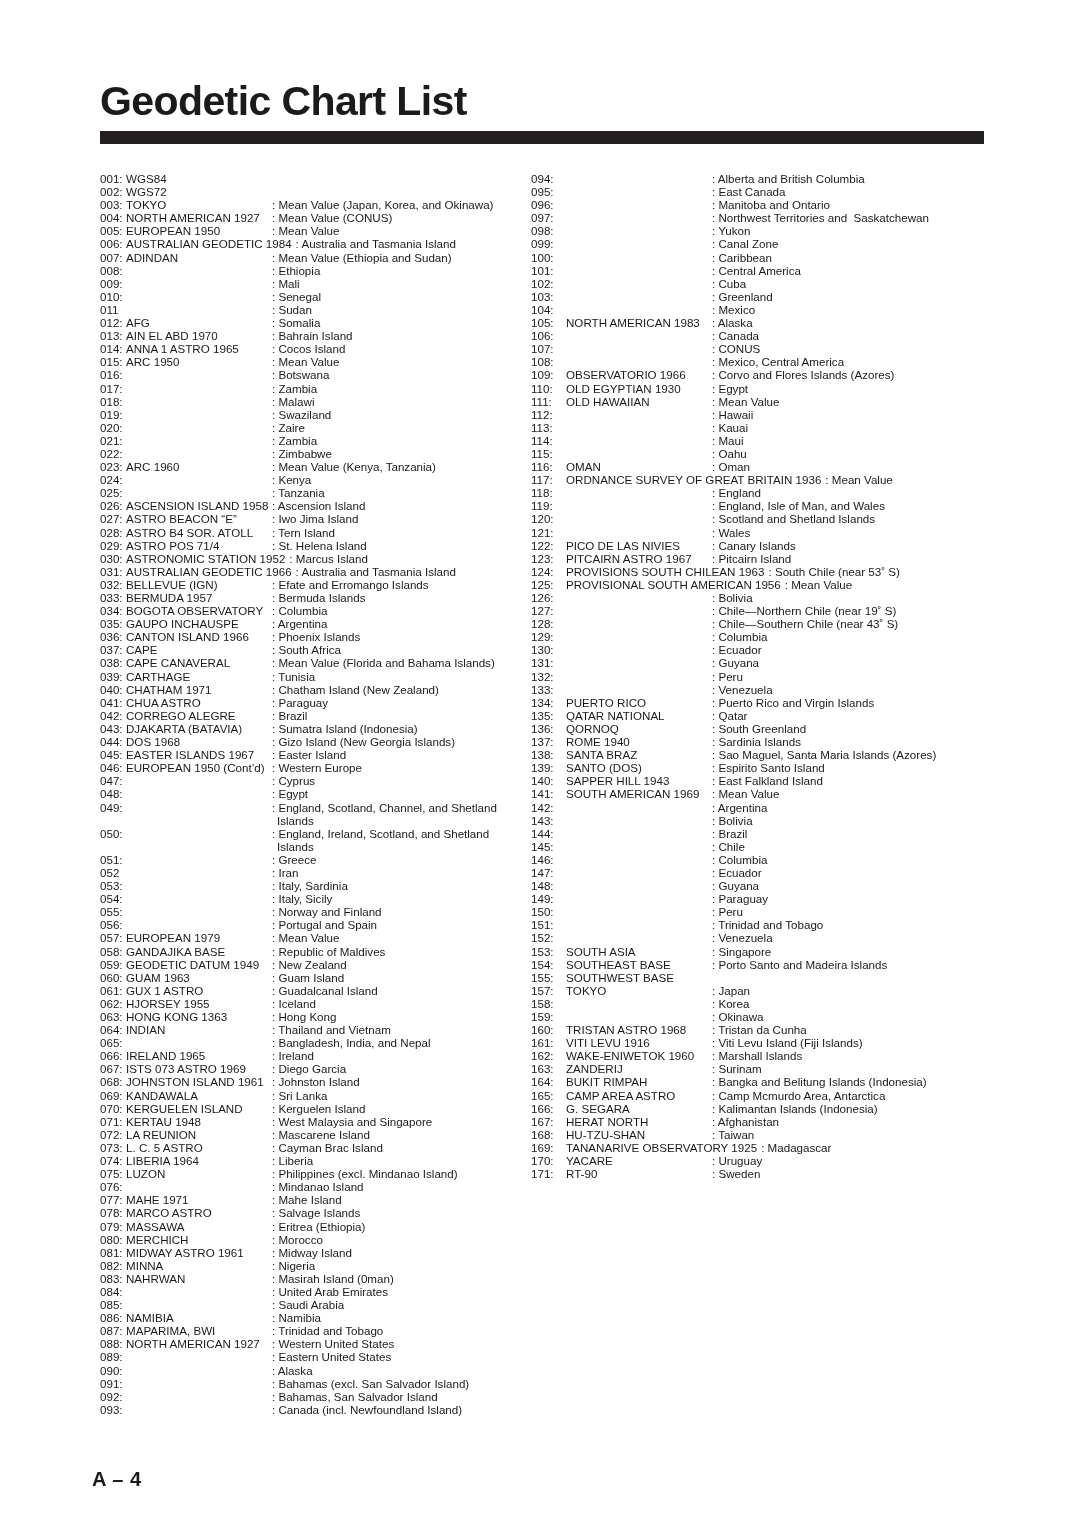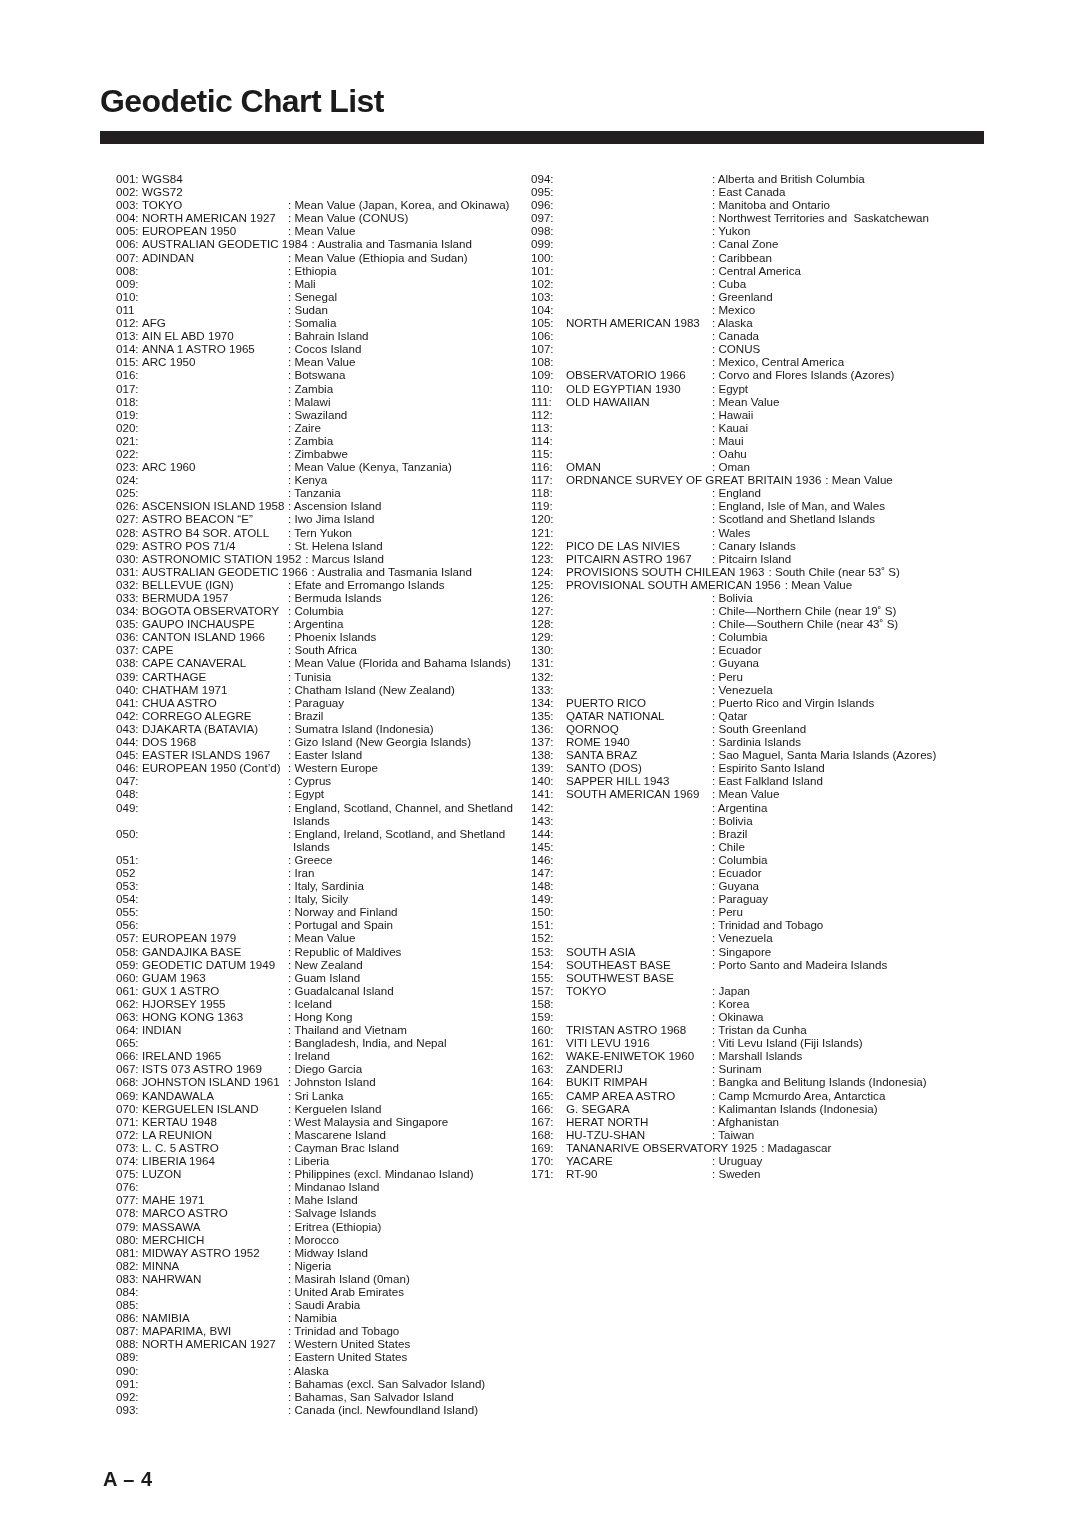--- a/index.html
+++ b/index.html
@@ -21,21 +21,21 @@
   }
 
   
   .title-block {
     position: absolute;
     left: 100px;
     top: 78px;
     width: 900px;
   }
   .page-title {
-    font-size: 32px;
+    font-size: 41px;
     font-weight: bold;
     letter-spacing: -0.6px;
     line-height: 46px;
     margin: 0;
     color: #1b1b1b;
     white-space: nowrap;
   }
   .title-rule {
     position: absolute;
     left: 100px;
@@ -49,21 +49,21 @@
   .columns {
     position: absolute;
     left: 0;
     top: 172px;
     width: 1080px;
   }
   .col {
     position: absolute;
     top: 0;
   }
-  .col-left  { left: 100px;  width: 420px; margin-left: 16px; }
+  .col-left  { left: 100px;  width: 420px; }
   .col-right { left: 531px;  width: 460px; }
 
   .entry {
     display: flex;
     align-items: flex-start;
     font-size: 11.6px;
     line-height: 13.1px;
     white-space: pre;
   }
   .e-num {
@@ -89,21 +89,21 @@
     text-indent: 0;
   }
   .e-desc .cont {
     display: block;
     padding-left: 5px;
   }
 
   
   .footer {
     position: absolute;
-    left: 103px;
+    left: 92px;
     top: 1468px;
     font-size: 20px;
     font-weight: bold;
     letter-spacing: 0.5px;
     color: #1b1b1b;
   }
 </style>
 </head>
 <body>
 
@@ -136,21 +136,21 @@
         <div class="entry"><span class="e-num">018:</span><span class="e-name"></span><span class="e-desc"><span>: Malawi</span></span></div>
         <div class="entry"><span class="e-num">019:</span><span class="e-name"></span><span class="e-desc"><span>: Swaziland</span></span></div>
         <div class="entry"><span class="e-num">020:</span><span class="e-name"></span><span class="e-desc"><span>: Zaire</span></span></div>
         <div class="entry"><span class="e-num">021:</span><span class="e-name"></span><span class="e-desc"><span>: Zambia</span></span></div>
         <div class="entry"><span class="e-num">022:</span><span class="e-name"></span><span class="e-desc"><span>: Zimbabwe</span></span></div>
         <div class="entry"><span class="e-num">023:</span><span class="e-name">ARC 1960</span><span class="e-desc"><span>: Mean Value (Kenya, Tanzania)</span></span></div>
         <div class="entry"><span class="e-num">024:</span><span class="e-name"></span><span class="e-desc"><span>: Kenya</span></span></div>
         <div class="entry"><span class="e-num">025:</span><span class="e-name"></span><span class="e-desc"><span>: Tanzania</span></span></div>
         <div class="entry"><span class="e-num">026:</span><span class="e-name">ASCENSION ISLAND 1958</span><span class="e-desc"><span>: Ascension Island</span></span></div>
         <div class="entry"><span class="e-num">027:</span><span class="e-name">ASTRO BEACON “E”</span><span class="e-desc"><span>: Iwo Jima Island</span></span></div>
-        <div class="entry"><span class="e-num">028:</span><span class="e-name">ASTRO B4 SOR. ATOLL</span><span class="e-desc"><span>: Tern Yukon</span></span></div>
+        <div class="entry"><span class="e-num">028:</span><span class="e-name">ASTRO B4 SOR. ATOLL</span><span class="e-desc"><span>: Tern Island</span></span></div>
         <div class="entry"><span class="e-num">029:</span><span class="e-name">ASTRO POS 71/4</span><span class="e-desc"><span>: St. Helena Island</span></span></div>
         <div class="entry wide"><span class="e-num">030:</span><span class="e-name">ASTRONOMIC STATION 1952</span><span class="e-desc"><span>: Marcus Island</span></span></div>
         <div class="entry wide"><span class="e-num">031:</span><span class="e-name">AUSTRALIAN GEODETIC 1966</span><span class="e-desc"><span>: Australia and Tasmania Island</span></span></div>
         <div class="entry"><span class="e-num">032:</span><span class="e-name">BELLEVUE (IGN)</span><span class="e-desc"><span>: Efate and Erromango Islands</span></span></div>
         <div class="entry"><span class="e-num">033:</span><span class="e-name">BERMUDA 1957</span><span class="e-desc"><span>: Bermuda Islands</span></span></div>
         <div class="entry"><span class="e-num">034:</span><span class="e-name">BOGOTA OBSERVATORY</span><span class="e-desc"><span>: Columbia</span></span></div>
         <div class="entry"><span class="e-num">035:</span><span class="e-name">GAUPO INCHAUSPE</span><span class="e-desc"><span>: Argentina</span></span></div>
         <div class="entry"><span class="e-num">036:</span><span class="e-name">CANTON ISLAND 1966</span><span class="e-desc"><span>: Phoenix Islands</span></span></div>
         <div class="entry"><span class="e-num">037:</span><span class="e-name">CAPE</span><span class="e-desc"><span>: South Africa</span></span></div>
         <div class="entry"><span class="e-num">038:</span><span class="e-name">CAPE CANAVERAL</span><span class="e-desc"><span>: Mean Value (Florida and Bahama Islands)</span></span></div>
@@ -189,21 +189,21 @@
         <div class="entry"><span class="e-num">071:</span><span class="e-name">KERTAU 1948</span><span class="e-desc"><span>: West Malaysia and Singapore</span></span></div>
         <div class="entry"><span class="e-num">072:</span><span class="e-name">LA REUNION</span><span class="e-desc"><span>: Mascarene Island</span></span></div>
         <div class="entry"><span class="e-num">073:</span><span class="e-name">L. C. 5 ASTRO</span><span class="e-desc"><span>: Cayman Brac Island</span></span></div>
         <div class="entry"><span class="e-num">074:</span><span class="e-name">LIBERIA 1964</span><span class="e-desc"><span>: Liberia</span></span></div>
         <div class="entry"><span class="e-num">075:</span><span class="e-name">LUZON</span><span class="e-desc"><span>: Philippines (excl. Mindanao Island)</span></span></div>
         <div class="entry"><span class="e-num">076:</span><span class="e-name"></span><span class="e-desc"><span>: Mindanao Island</span></span></div>
         <div class="entry"><span class="e-num">077:</span><span class="e-name">MAHE 1971</span><span class="e-desc"><span>: Mahe Island</span></span></div>
         <div class="entry"><span class="e-num">078:</span><span class="e-name">MARCO ASTRO</span><span class="e-desc"><span>: Salvage Islands</span></span></div>
         <div class="entry"><span class="e-num">079:</span><span class="e-name">MASSAWA</span><span class="e-desc"><span>: Eritrea (Ethiopia)</span></span></div>
         <div class="entry"><span class="e-num">080:</span><span class="e-name">MERCHICH</span><span class="e-desc"><span>: Morocco</span></span></div>
-        <div class="entry"><span class="e-num">081:</span><span class="e-name">MIDWAY ASTRO 1952</span><span class="e-desc"><span>: Midway Island</span></span></div>
+        <div class="entry"><span class="e-num">081:</span><span class="e-name">MIDWAY ASTRO 1961</span><span class="e-desc"><span>: Midway Island</span></span></div>
         <div class="entry"><span class="e-num">082:</span><span class="e-name">MINNA</span><span class="e-desc"><span>: Nigeria</span></span></div>
         <div class="entry"><span class="e-num">083:</span><span class="e-name">NAHRWAN</span><span class="e-desc"><span>: Masirah Island (0man)</span></span></div>
         <div class="entry"><span class="e-num">084:</span><span class="e-name"></span><span class="e-desc"><span>: United Arab Emirates</span></span></div>
         <div class="entry"><span class="e-num">085:</span><span class="e-name"></span><span class="e-desc"><span>: Saudi Arabia</span></span></div>
         <div class="entry"><span class="e-num">086:</span><span class="e-name">NAMIBIA</span><span class="e-desc"><span>: Namibia</span></span></div>
         <div class="entry"><span class="e-num">087:</span><span class="e-name">MAPARIMA, BWI</span><span class="e-desc"><span>: Trinidad and Tobago</span></span></div>
         <div class="entry"><span class="e-num">088:</span><span class="e-name">NORTH AMERICAN 1927</span><span class="e-desc"><span>: Western United States</span></span></div>
         <div class="entry"><span class="e-num">089:</span><span class="e-name"></span><span class="e-desc"><span>: Eastern United States</span></span></div>
         <div class="entry"><span class="e-num">090:</span><span class="e-name"></span><span class="e-desc"><span>: Alaska</span></span></div>
         <div class="entry"><span class="e-num">091:</span><span class="e-name"></span><span class="e-desc"><span>: Bahamas (excl. San Salvador Island)</span></span></div>

